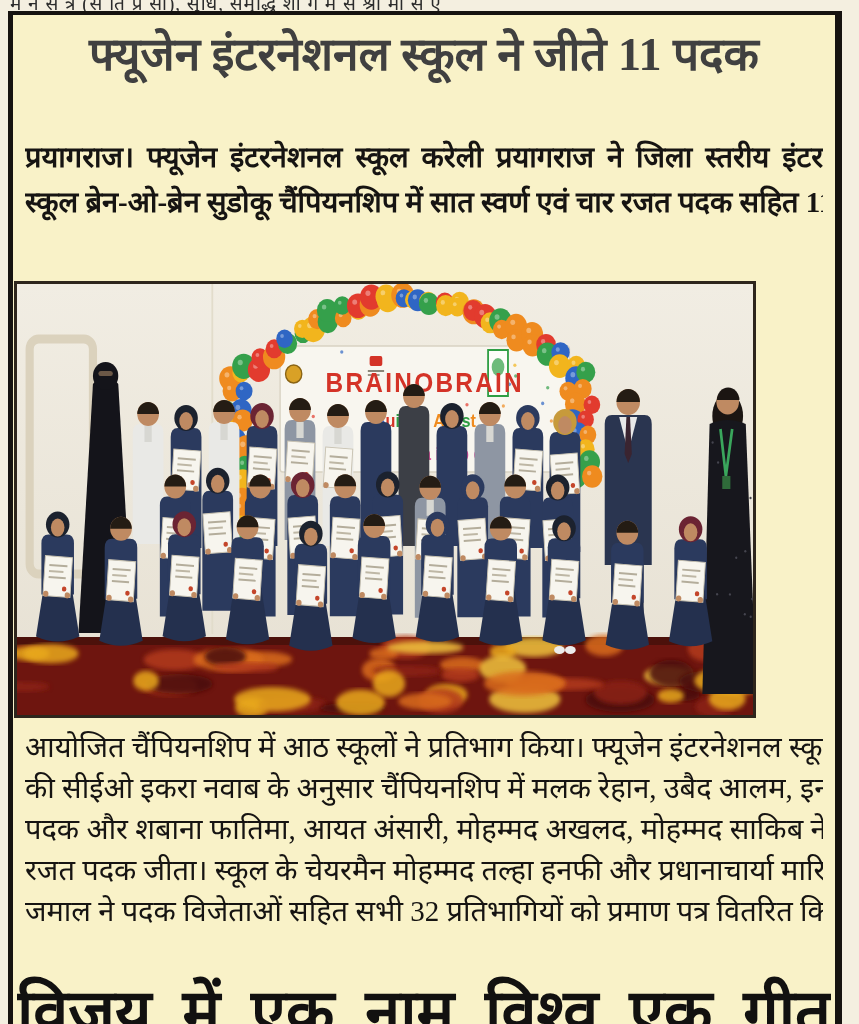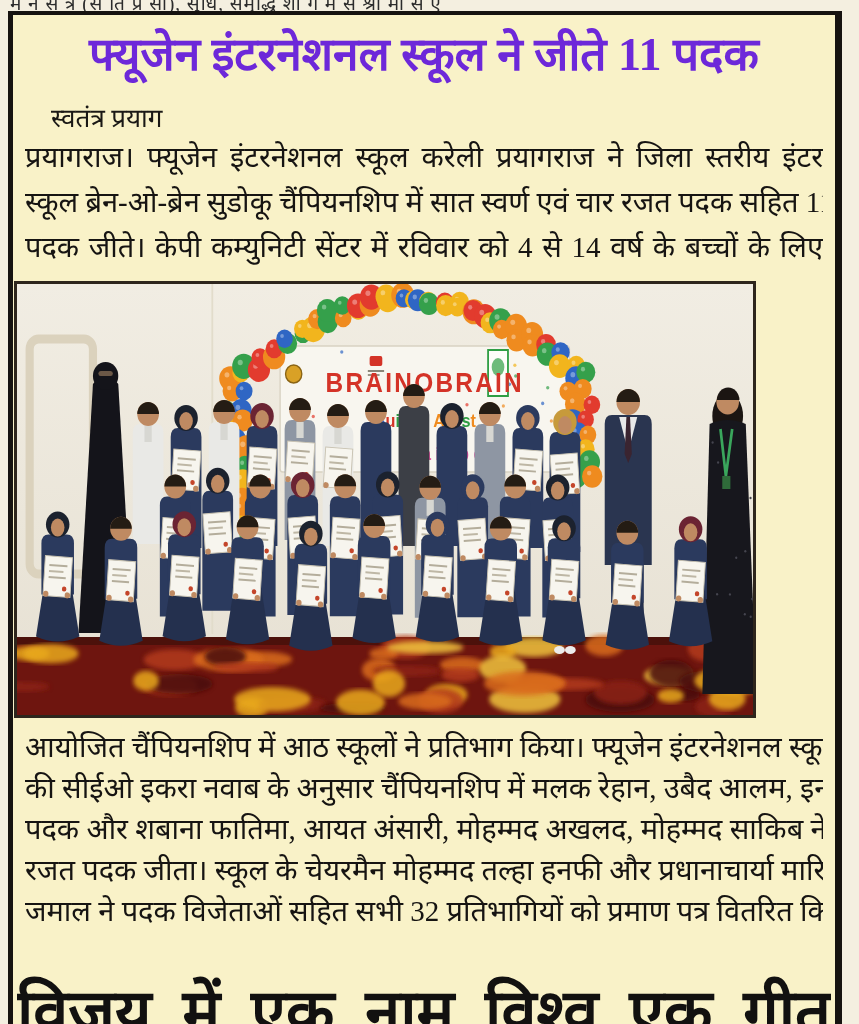--- a/index.html
+++ b/index.html
@@ -8,27 +8,27 @@
   .page{position:relative;width:859px;height:1024px;overflow:hidden;background:#f4efe0;}
   
   .top-fragment{position:absolute;left:10px;top:0;width:820px;height:27px;overflow:hidden;}
   .top-fragment span{display:block;transform:translateY(-10px);font-size:19px;color:#2b2b2b;
        letter-spacing:1px;white-space:nowrap;}
   
   .frame{position:absolute;left:8px;top:11px;width:822px;height:1013px;
        border-left:5px solid #161310;border-right:7px solid #161310;border-top:4px solid #161310;
        background:#f9f2c8;}
   .headline{position:absolute;top:10px;left:0;width:100%;text-align:center;
-       font-size:46px;line-height:1.3;font-weight:bold;color:#6d28d9;letter-spacing:0px;}
+       font-size:46px;line-height:1.3;font-weight:bold;color:#404040;letter-spacing:0px;}
   .byline{position:absolute;top:84px;left:38px;font-size:26px;color:#1a1815;}
   .para{position:absolute;left:12px;right:12px;color:#161412;}
   .para .bline{display:block;text-align:justify;text-align-last:justify;overflow:hidden;
        white-space:nowrap;}
   .para1{top:120px;font-size:29px;}
-  .para1 .bline{height:45px;line-height:45px;}
+  .para1 .bline{height:45px;line-height:45px;font-weight:bold;}
   .para2{top:712px;font-size:29px;}
   .para2 .bline{height:41px;line-height:41px;}
   .photo{position:absolute;left:1px;top:266px;width:742px;height:437px;
        border:3px solid #2e261d;box-sizing:border-box;background:#efeadd;}
   .photo svg{display:block;width:100%;height:100%;}
   .bottom-headline{position:absolute;top:960px;left:4px;right:4px;height:53px;overflow:hidden;}
   .bottom-headline span{display:block;margin-top:2px;font-size:63px;line-height:1.15;
        font-weight:bold;color:#121110;text-align:justify;text-align-last:justify;white-space:nowrap;}
 </style>
 </head>
@@ -37,26 +37,24 @@
 <div class="page">
 
   <div class="top-fragment">
     <span>म न स त्र (स ति प्र सो), सुधि, समृद्धि  शा ग म  स श्री मा  स ए</span>
   </div>
 
   <div class="frame">
 
     <div class="headline">फ्यूजेन इंटरनेशनल स्कूल ने जीते 11 पदक</div>
 
-    <div class="byline">स्वतंत्र प्रयाग</div>
 
     <div class="para para1">
       <span class="bline">प्रयागराज। फ्यूजेन इंटरनेशनल स्कूल करेली प्रयागराज ने जिला स्तरीय इंटर</span>
       <span class="bline">स्कूल ब्रेन-ओ-ब्रेन सुडोकू चैंपियनशिप में सात स्वर्ण एवं चार रजत पदक सहित 11</span>
-      <span class="bline">पदक जीते।  केपी कम्युनिटी सेंटर में रविवार को 4 से 14 वर्ष के बच्चों के लिए</span>
     </div>
 
     <div class="photo">
       <svg id="scene" viewBox="0 0 814 431" preserveAspectRatio="none">
         <defs>
           <linearGradient id="wallGrad" x1="0" y1="0" x2="0" y2="1">
             <stop offset="0" stop-color="#f1ede3"></stop>
             <stop offset="1" stop-color="#e6e0d2"></stop>
           </linearGradient>
           <filter id="carpetBlur">

